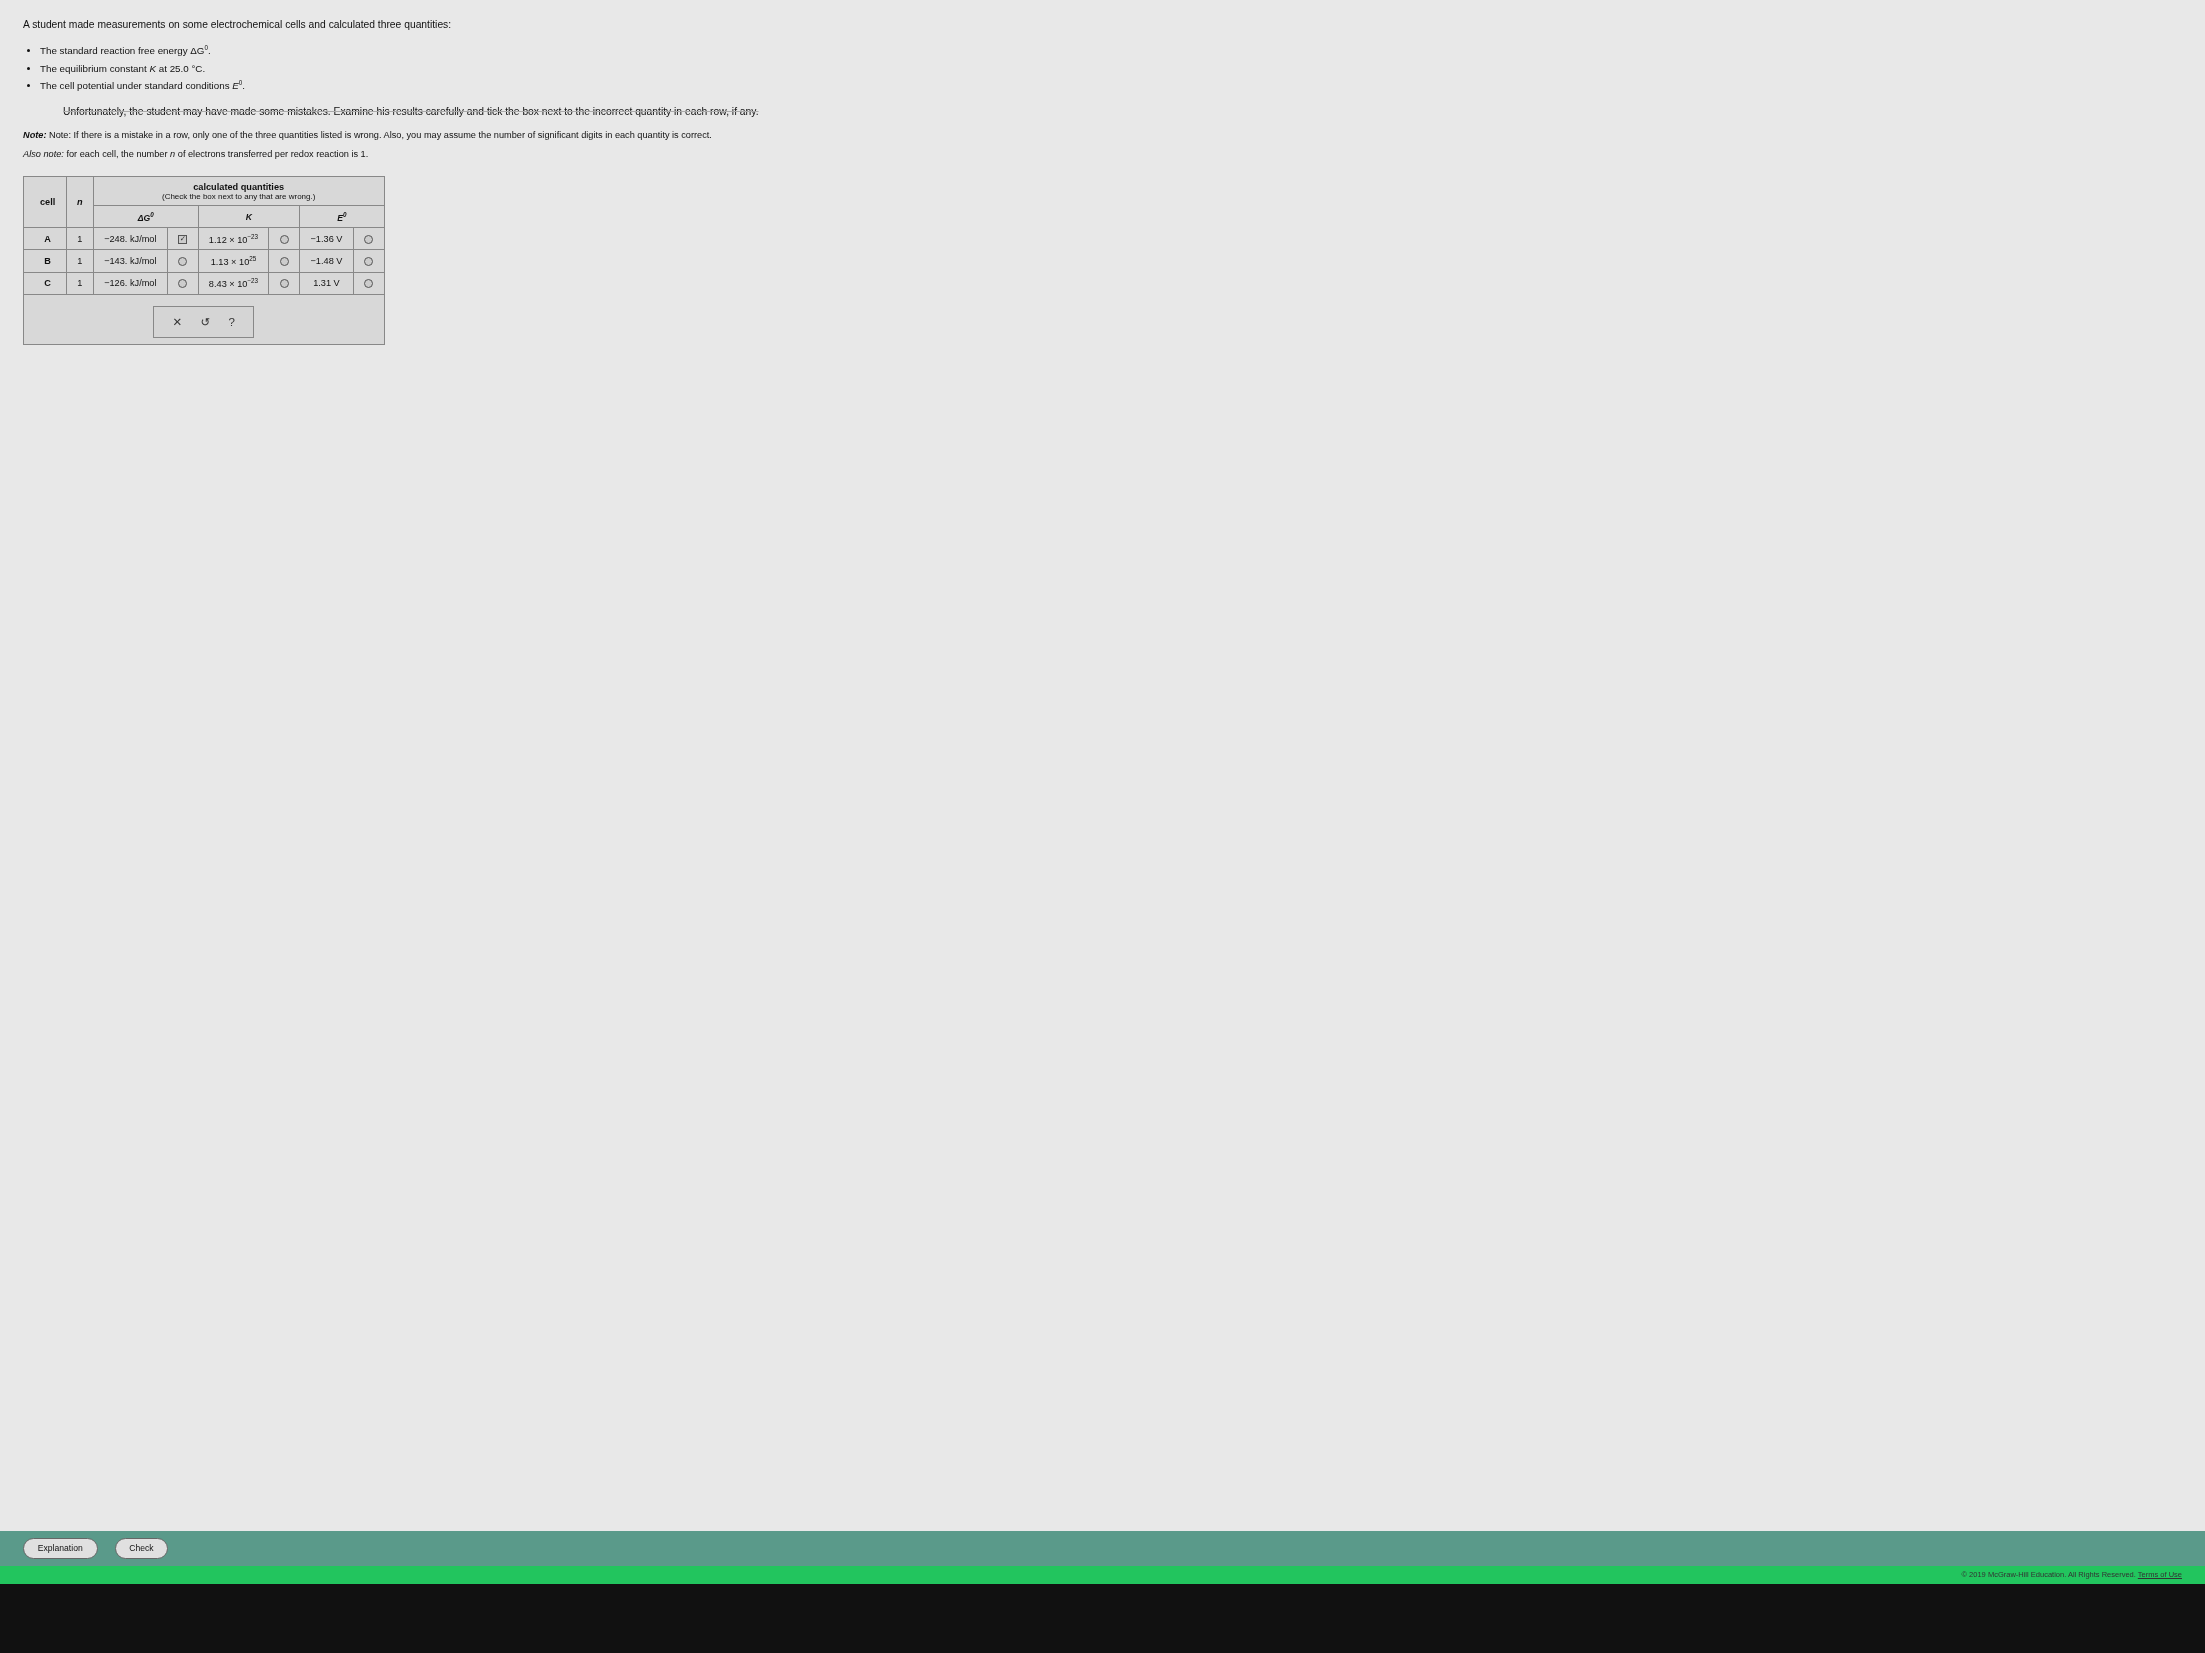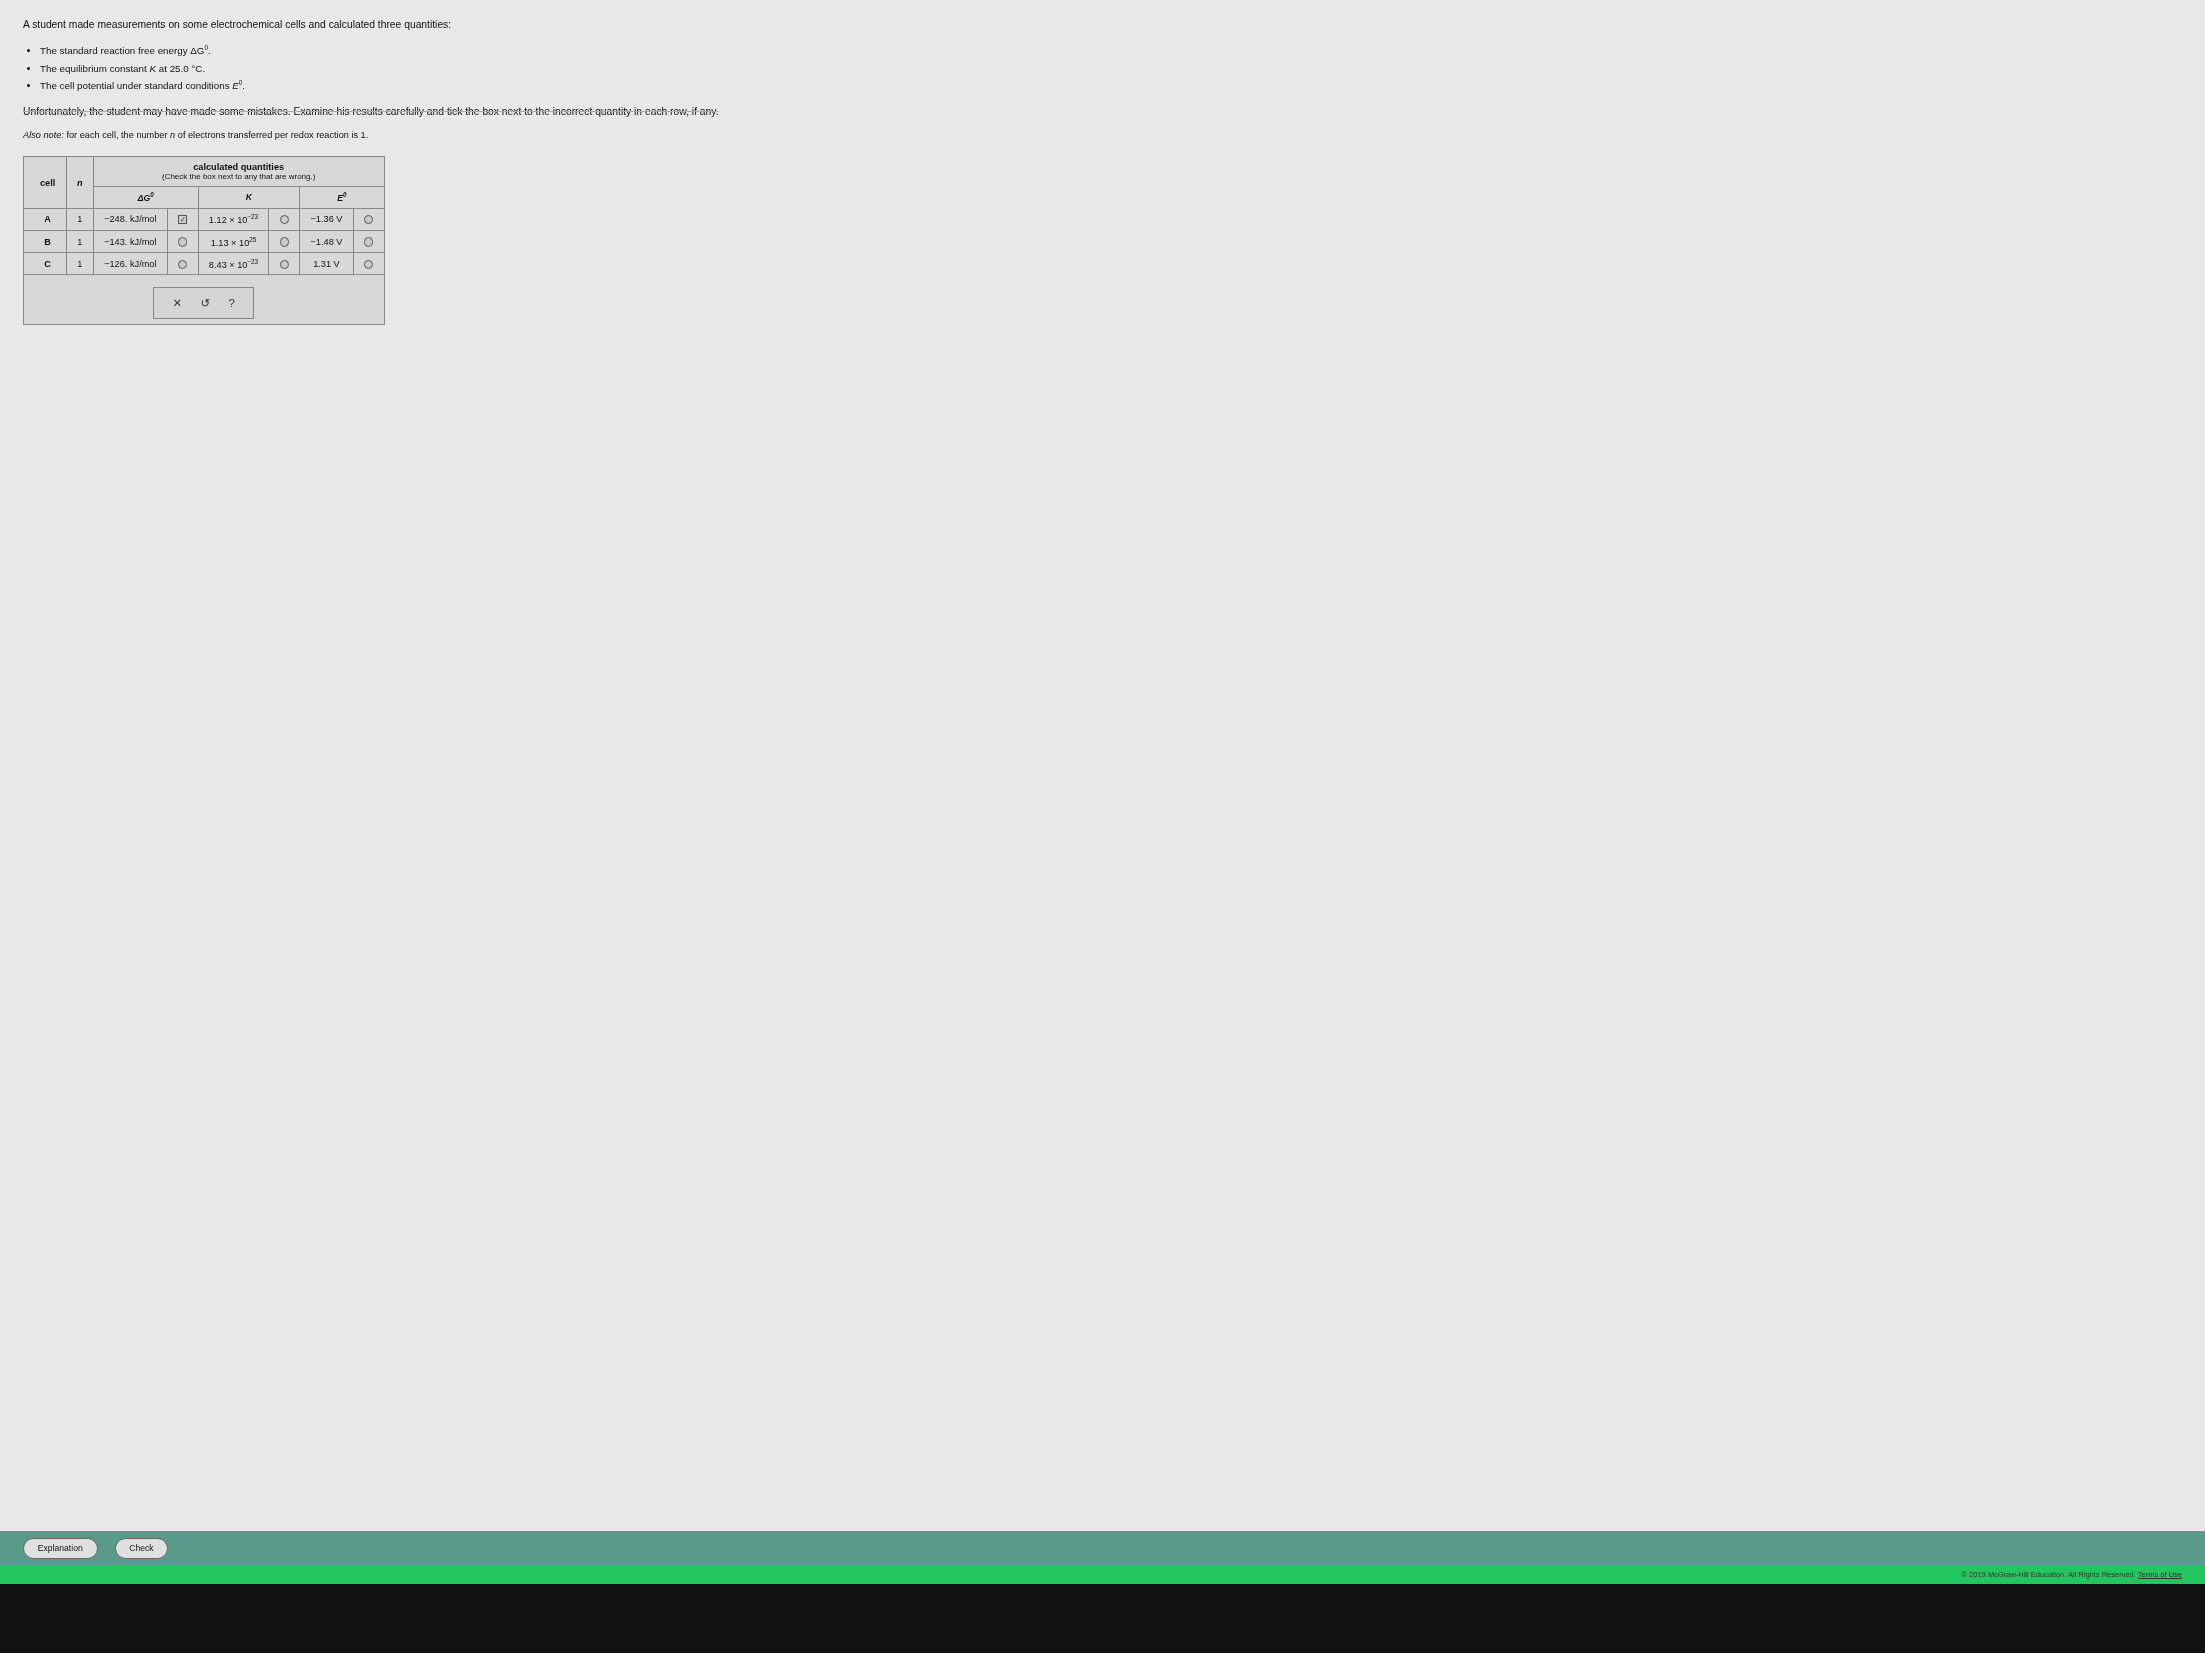--- a/index.html
+++ b/index.html
@@ -218,22 +218,25 @@
 
   <p class="intro-text">A student made measurements on some electrochemical cells and calculated three quantities:</p>
 
   <ul class="bullet-list">
     <li>The standard reaction free energy ΔG<sup>0</sup>.</li>
     <li>The equilibrium constant <em>K</em> at 25.0 °C.</li>
     <li>The cell potential under standard conditions <em>E</em><sup>0</sup>.</li>
   </ul>
 
 
-  <p class="intro-text" style="text-decoration: line-through; text-decoration-color: #aaa;">Unfortunately, the student may have made some mistakes. Examine his results carefully and tick the box next to the incorrect quantity in each row, if any.</p>
-
+  <p class="intro-text" style="text-decoration: line-through; text-decoration-color: #aaa; margin-left: 40px;">Unfortunately, the student may have made some mistakes. Examine his results carefully and tick the box next to the incorrect quantity in each row, if any.</p>
+
+  <p class="note-text">
+    <em>Note:</em> <span>Note: If there is a mistake in a row, only one of the three quantities listed is wrong. Also, you may assume the number of significant digits in each quantity is correct.</span>
+  </p>
 
   <p class="also-note">
     <em>Also note:</em> for each cell, the number <em>n</em> of electrons transferred per redox reaction is 1.
   </p>
 
   <div class="table-wrapper">
     <table>
       <thead>
         <tr>
           <th rowspan="2" class="cell-label">cell</th>

